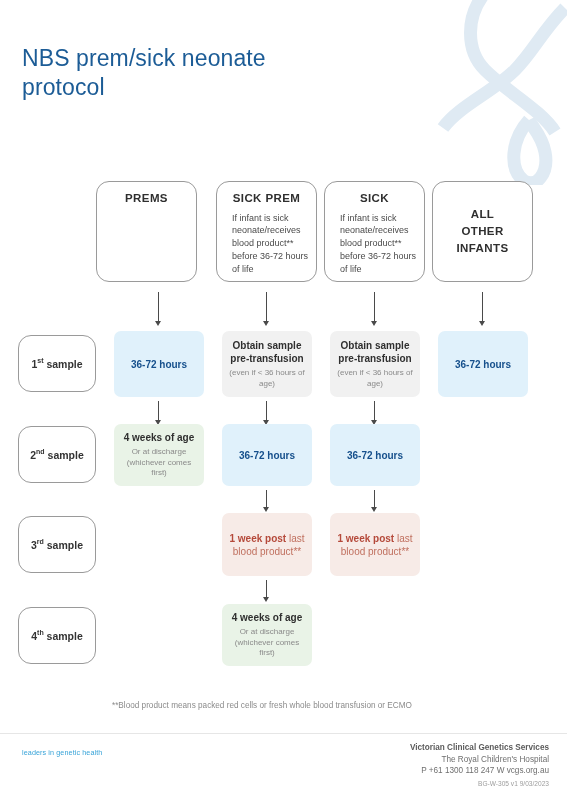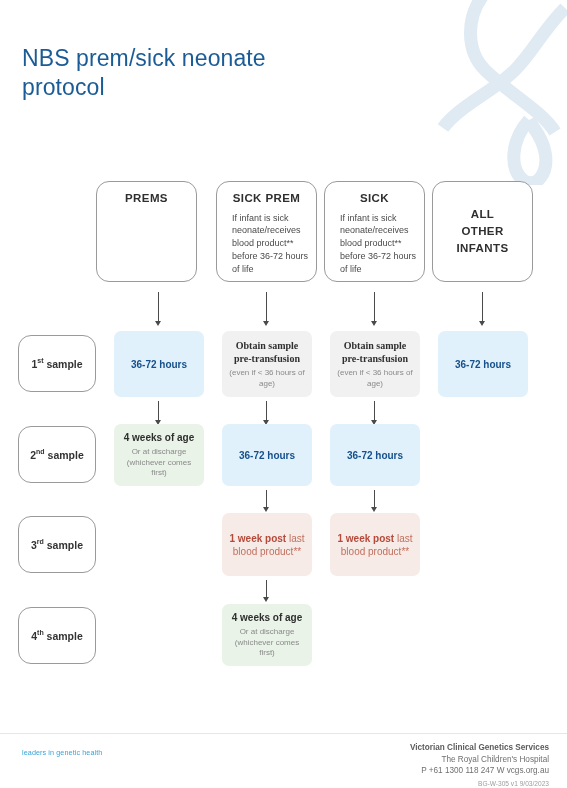--- a/index.html
+++ b/index.html
@@ -39,21 +39,21 @@
   .cell{
     position:absolute;width:90px;box-sizing:border-box;border-radius:7px;
     display:flex;flex-direction:column;align-items:center;justify-content:center;
     text-align:center;padding:5px 4px;
   }
   .cell .c-main{font-size:10px;font-weight:bold;line-height:1.3;}
   .cell .c-sub{font-size:8px;line-height:1.32;color:#8a8a8a;margin-top:3px;}
   .cell.blue{background:#e0f1fb;}
   .cell.blue .c-main{color:#16508c;}
   .cell.grey{background:#f1f1f1;}
-  .cell.grey .c-main{color:#2f2f2f;font-family:Liberation Serif, serif;}
+  .cell.grey .c-main{color:#2f2f2f;}
   .cell.green{background:#e9f3e7;}
   .cell.green .c-main{color:#2f2f2f;}
   .cell.pink{background:#f7ebe7;}
   .cell.pink .c-main{color:#b5493a;font-weight:bold;}
   .cell .c-main .light{font-weight:normal;color:#c0705f;}
 
   
   .arrow{position:absolute;width:9px;pointer-events:none;}
   .arrow .shaft{position:absolute;left:4px;top:0;width:1.2px;background:#4a4a4a;}
   .arrow .head{position:absolute;left:1px;bottom:0;width:0;height:0;
@@ -191,20 +191,21 @@
     <div class="shaft" style="height:17px"></div>
     <div class="head"></div>
   </div>
 
 <div class="cell green" style="left:222px;top:604px;height:62px">
   <div class="c-main">4 weeks of age</div>
   <div class="c-sub">Or at discharge<br>(whichever comes first)</div>
 </div>
 
 <div class="footnote">
+  <div>**Blood product means packed red cells or fresh whole blood transfusion or ECMO</div>
 </div>
 
 <div class="footer-rule"></div>
 
 <div class="logo">
   <div class="logo-tag">leaders in genetic health</div>
 </div>
 
 <div class="contact">
   <div class="c-strong">Victorian Clinical Genetics Services</div>

